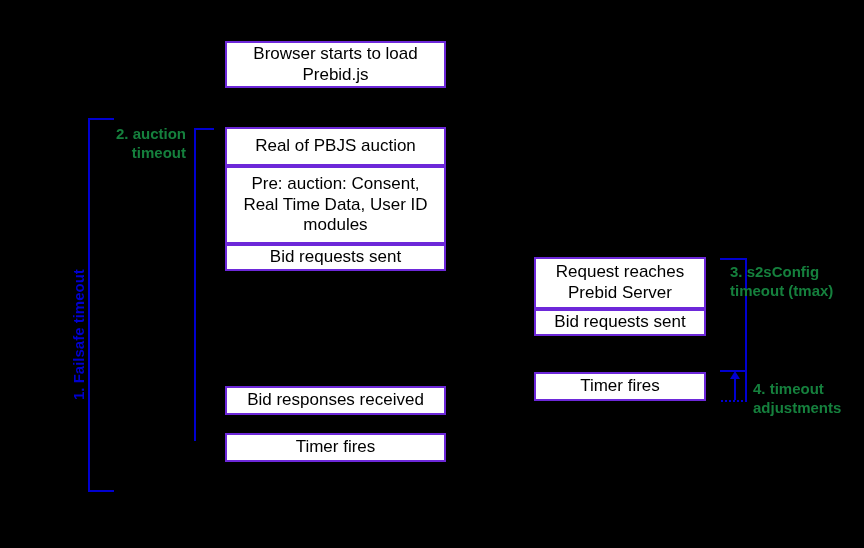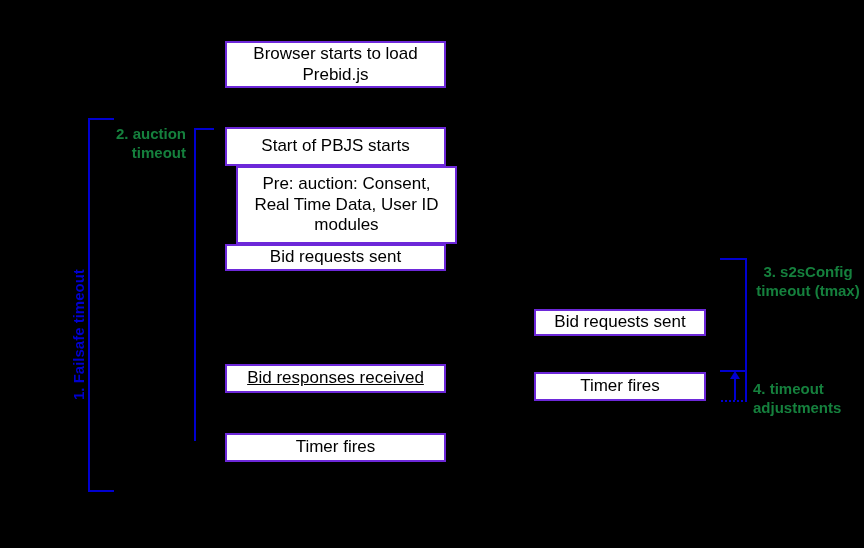--- a/index.html
+++ b/index.html
@@ -80,40 +80,43 @@
 </head>
 <body>
 
 <div id="canvas">
 
   <div class="box" style="left:225px; top:41px; width:221px; height:47px;">
     <span>Browser starts to load Prebid.js</span>
   </div>
 
   <div class="box" style="left:225px; top:127px; width:221px; height:39px;">
-    <span>Start of PBJS starts</span>
+    <span>Real of PBJS auction</span>
   </div>
 
-  <div class="box" style="left:236px; top:166px; width:221px; height:78px;">
+  <div class="box" style="left:225px; top:166px; width:221px; height:78px;">
     <span>Pre: auction: Consent, Real Time Data, User ID modules</span>
   </div>
 
   <div class="box" style="left:225px; top:244px; width:221px; height:27px;">
     <span>Bid requests sent</span>
   </div>
 
-  <div class="box" style="left:225px; top:364px; width:221px; height:29px;text-decoration:underline;">
+  <div class="box" style="left:225px; top:386px; width:221px; height:29px;">
     <span>Bid responses received</span>
   </div>
 
   <div class="box" style="left:225px; top:433px; width:221px; height:29px;">
     <span>Timer fires</span>
   </div>
 
 
+  <div class="box" style="left:534px; top:257px; width:172px; height:52px;">
+    <span>Request reaches Prebid Server</span>
+  </div>
 
   <div class="box" style="left:534px; top:309px; width:172px; height:27px;">
     <span>Bid requests sent</span>
   </div>
 
   <div class="box" style="left:534px; top:372px; width:172px; height:29px;">
     <span>Timer fires</span>
   </div>
 
   <div class="vline" style="left:88px; top:118px; height:374px;"></div>
@@ -125,21 +128,21 @@
   <div class="vline" style="left:194px; top:128px; height:313px;"></div>
   <div class="hline" style="left:194px; top:128px; width:20px;"></div>
 
   <div class="lbl right-al" style="left:96px; top:125px; width:90px;">2. auction
 timeout</div>
 
   <div class="vline" style="left:745px; top:258px; height:114px;"></div>
   <div class="hline" style="left:720px; top:258px; width:27px;"></div>
   <div class="hline" style="left:720px; top:370px; width:27px;"></div>
 
-  <div class="lbl left-al" style="left:753px; top:263px; width:110px;text-align:center;">3. s2sConfig
+  <div class="lbl left-al" style="left:730px; top:263px; width:110px;">3. s2sConfig
 timeout (tmax)</div>
 
   <div class="vline" style="left:745px; top:370px; height:32px;"></div>
   <div class="dotline" style="left:721px; top:400px; width:26px;"></div>
   <div class="arrow-shaft" style="left:734px; top:378px; height:22px;"></div>
   <div class="arrow-head" style="left:730px; top:371px;"></div>
 
   <div class="lbl left-al" style="left:753px; top:380px; width:110px;">4. timeout
 adjustments</div>
 

